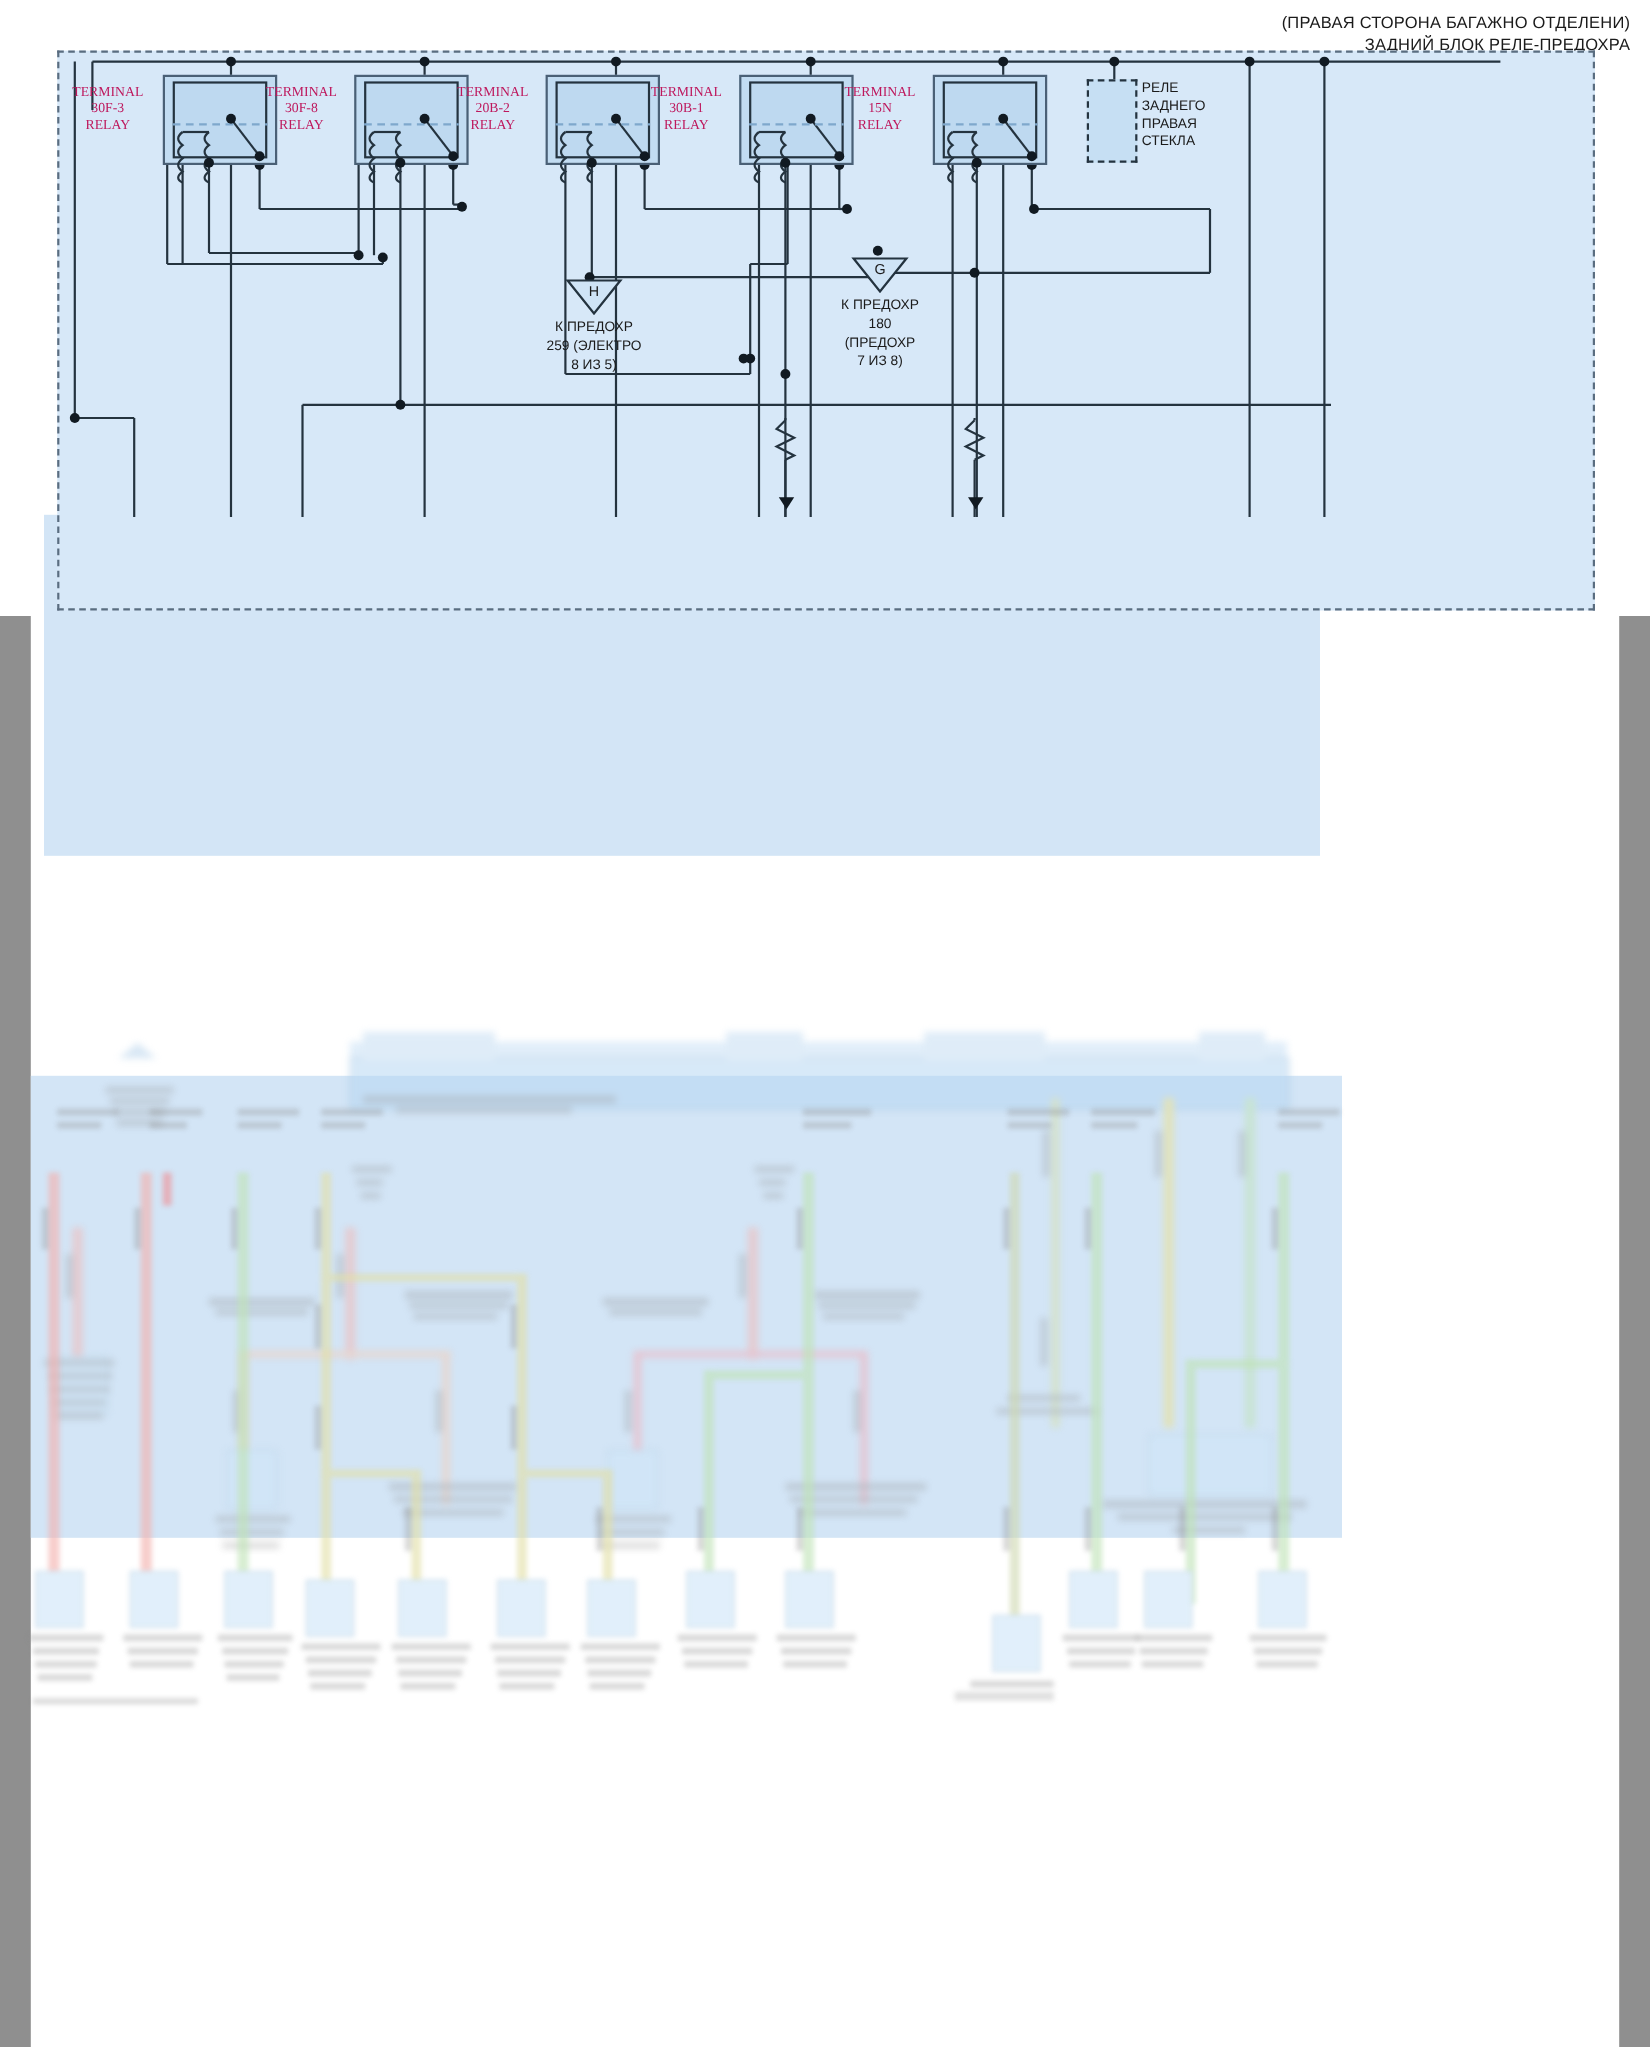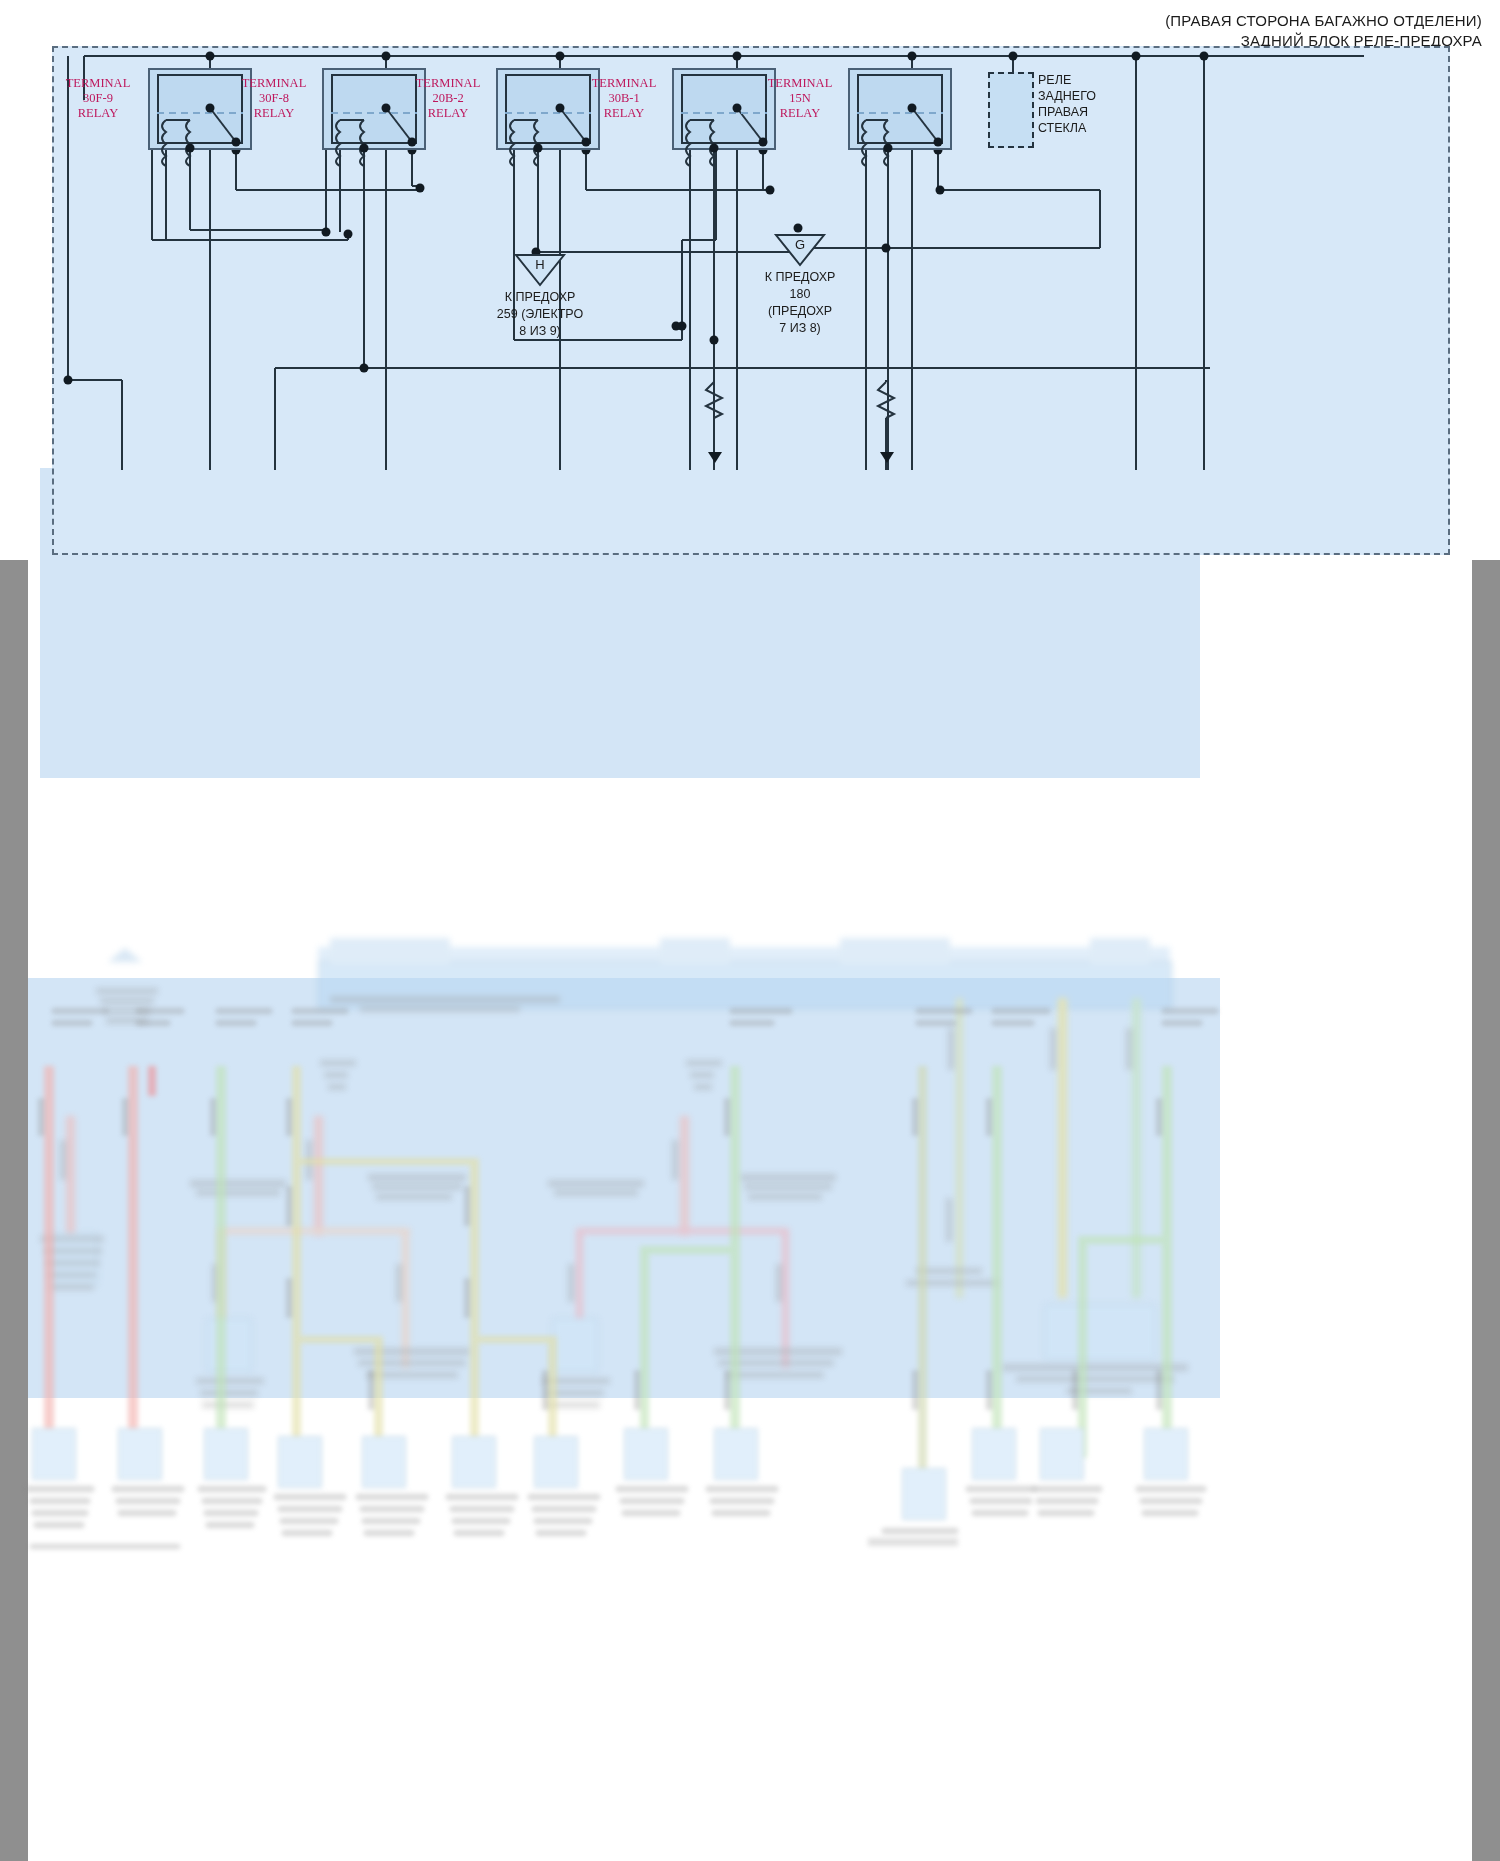--- a/index.html
+++ b/index.html
@@ -191,21 +191,21 @@
       <circle cx="68" cy="380" r="4.5"></circle>
       <circle cx="714" cy="340" r="4.5"></circle>
       <circle cx="886" cy="248" r="4.5"></circle>
       <circle cx="940" cy="190" r="4.5"></circle>
       <circle cx="676" cy="326" r="4.5"></circle>
     </g>
   </svg>
 
   <div class="relay-label" style="left:52px;top:76px;">
     <div>TERMINAL</div>
-    <div>30F-9</div>
+    <div>30F-3</div>
     <div>RELAY</div>
   </div>
   <div class="relay-outer" style="left:148px;top:68px;"></div>
   <div class="relay-inner" style="left:157px;top:74px;"></div>
 
   <div class="relay-label" style="left:228px;top:76px;">
     <div>TERMINAL</div>
     <div>30F-8</div>
     <div>RELAY</div>
   </div>
@@ -296,21 +296,21 @@
     <div>СТЕКЛА</div>
   </div>
 
   <div class="tri-wrap" style="left:490px;top:252px;width:100px;">
     <svg width="56" height="36" style="display:block;margin:0 auto;">
       <polygon points="4,3 52,3 28,33" fill="#cfe4f6" stroke="#24333f" stroke-width="2"></polygon>
       <text x="28" y="17" font-size="13" text-anchor="middle" fill="#1b1b1b" font-family="Liberation Sans, sans-serif">H</text>
     </svg>
     <div class="tri-text">К ПРЕДОХР</div>
     <div class="tri-text">259 (ЭЛЕКТРО</div>
-    <div class="tri-text">8 ИЗ 9)</div>
+    <div class="tri-text">8 ИЗ 5)</div>
   </div>
 
   <div class="tri-wrap" style="left:750px;top:232px;width:100px;">
     <svg width="56" height="36" style="display:block;margin:0 auto;">
       <polygon points="4,3 52,3 28,33" fill="#cfe4f6" stroke="#24333f" stroke-width="2"></polygon>
       <text x="28" y="17" font-size="13" text-anchor="middle" fill="#1b1b1b" font-family="Liberation Sans, sans-serif">G</text>
     </svg>
     <div class="tri-text">К ПРЕДОХР</div>
     <div class="tri-text">180</div>
     <div class="tri-text">(ПРЕДОХР</div>

